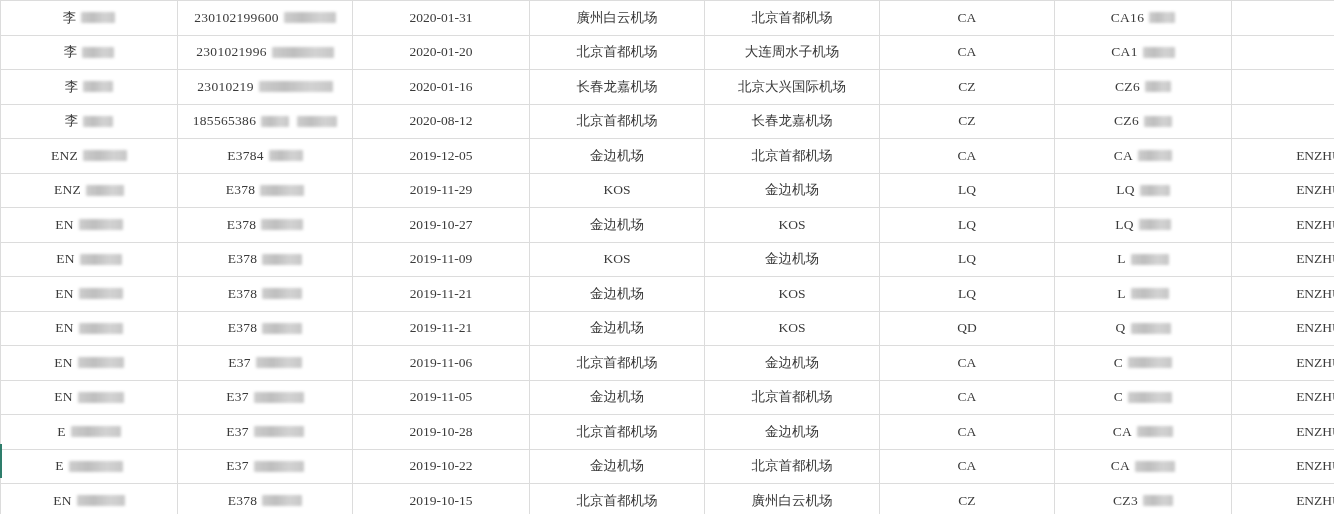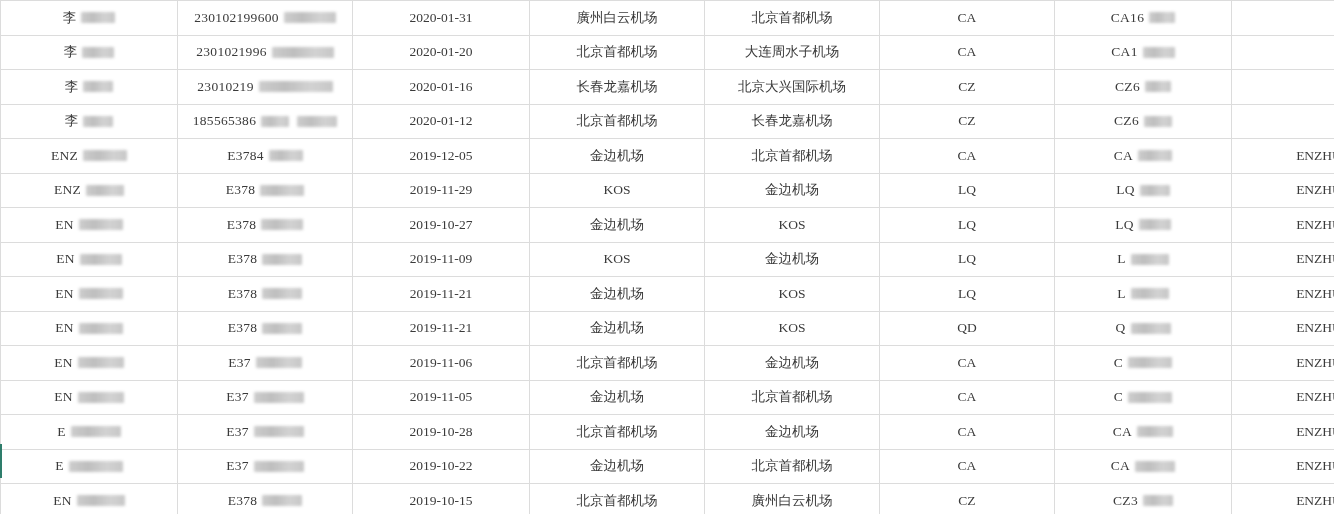--- a/index.html
+++ b/index.html
@@ -156,21 +156,21 @@
       <tr>
         <td class="c0"><span class="cell-inner">
               <span class="txt">李</span>
               <span class="redact" style="width:30px;"></span>
             </span></td>
         <td class="c1"><span class="cell-inner">
               <span class="mono">185565386</span>
               <span class="redact" style="width:28px;"></span>
               <span class="redact gap" style="width:40px;"></span>
             </span></td>
-        <td class="c2 date-col">2020-01-12</td>
+        <td class="c2 date-col">2020-08-12</td>
         <td class="c3">北京首都机场</td>
         <td class="c4">长春龙嘉机场</td>
         <td class="c5">CZ</td>
         <td class="c6"><span class="cell-inner">
               <span class="mono">CZ6</span>
               <span class="redact" style="width:28px;"></span>
             </span></td>
         <td class="c7"></td>
       </tr>
 

